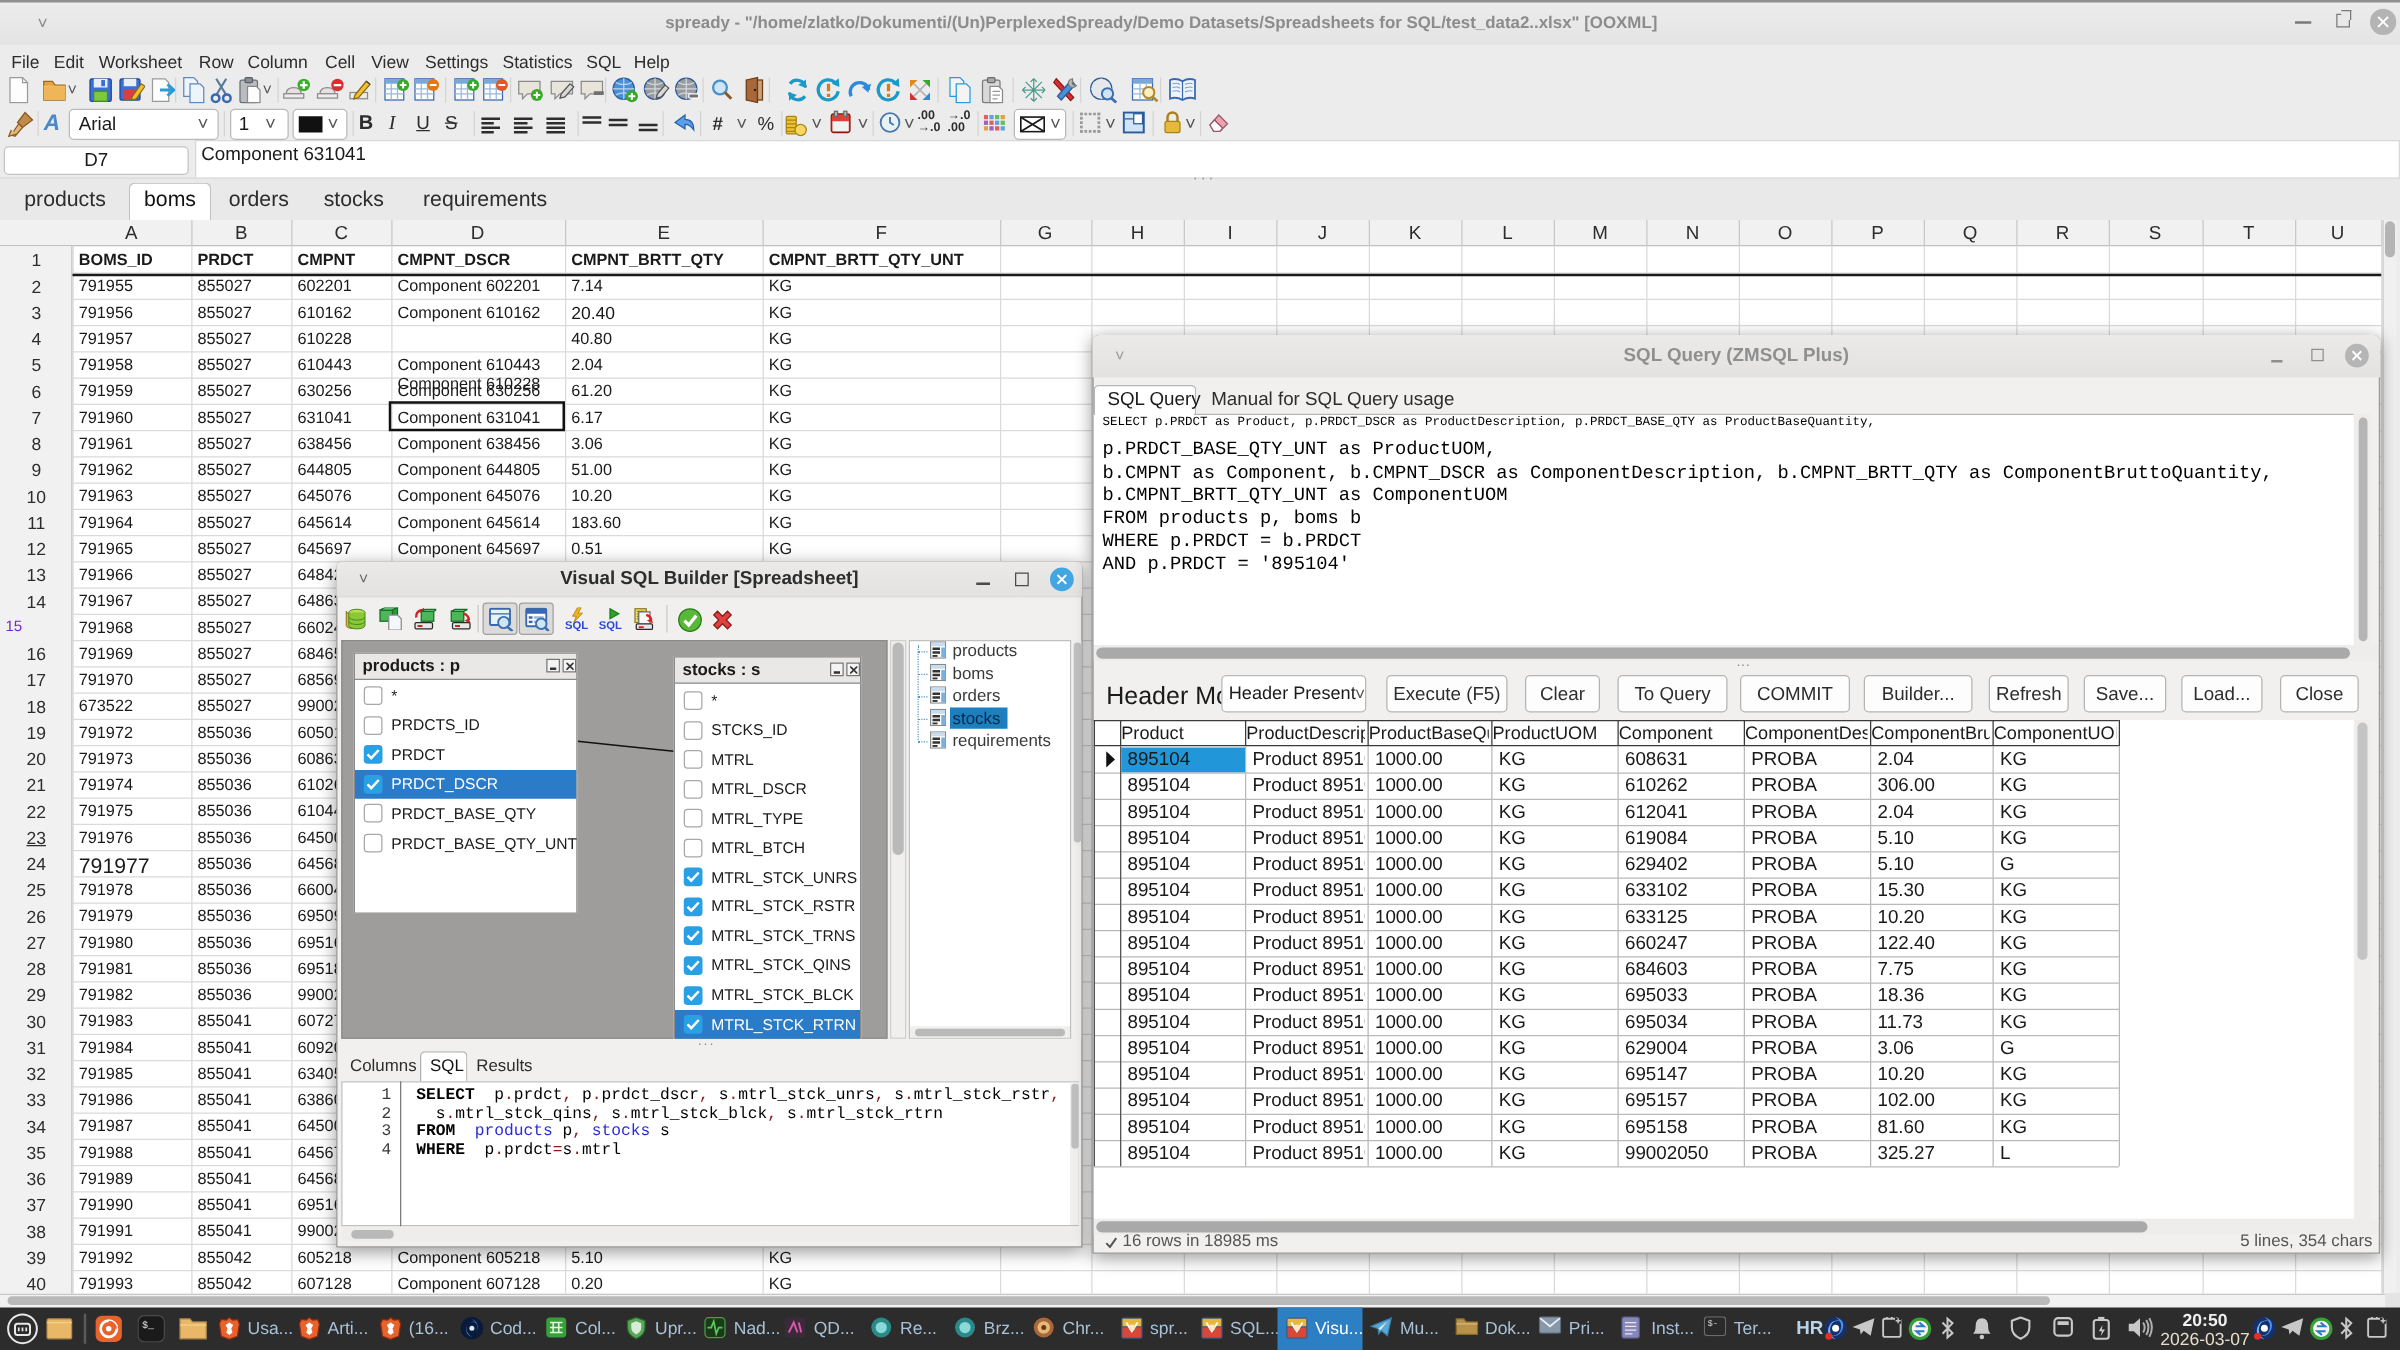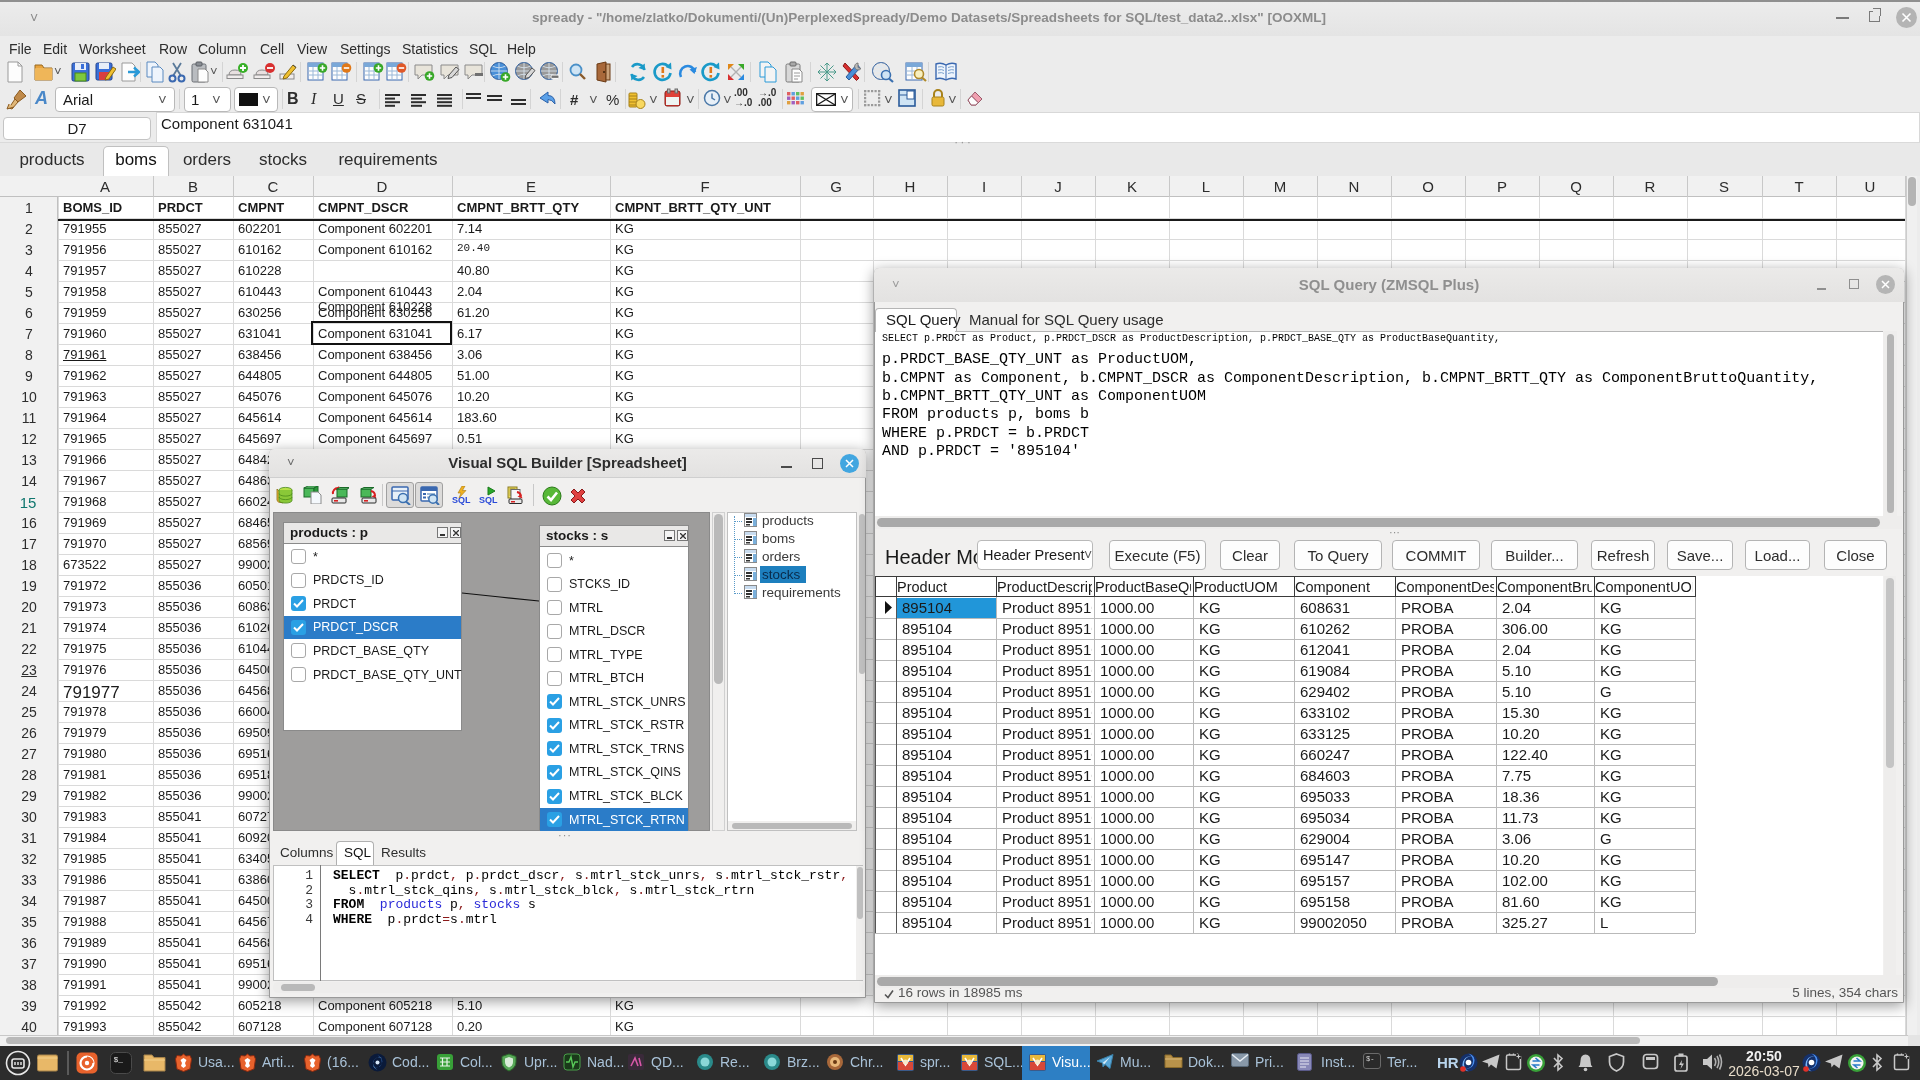--- a/index.html
+++ b/index.html
@@ -605,21 +605,21 @@
 <div class="tx" style="left:29px;top:284.0px;transform:translateX(-50%);font-size:14px;color:#2d2d2d;">5</div>
 <div class="tx" style="left:29px;top:305.0px;transform:translateX(-50%);font-size:14px;color:#2d2d2d;">6</div>
 <div class="tx" style="left:29px;top:326.0px;transform:translateX(-50%);font-size:14px;color:#2d2d2d;">7</div>
 <div class="tx" style="left:29px;top:347.0px;transform:translateX(-50%);font-size:14px;color:#2d2d2d;">8</div>
 <div class="tx" style="left:29px;top:368.0px;transform:translateX(-50%);font-size:14px;color:#2d2d2d;">9</div>
 <div class="tx" style="left:29px;top:389.0px;transform:translateX(-50%);font-size:14px;color:#2d2d2d;">10</div>
 <div class="tx" style="left:29px;top:410.0px;transform:translateX(-50%);font-size:14px;color:#2d2d2d;">11</div>
 <div class="tx" style="left:29px;top:431.0px;transform:translateX(-50%);font-size:14px;color:#2d2d2d;">12</div>
 <div class="tx" style="left:29px;top:452.0px;transform:translateX(-50%);font-size:14px;color:#2d2d2d;">13</div>
 <div class="tx" style="left:29px;top:473.0px;transform:translateX(-50%);font-size:14px;color:#2d2d2d;">14</div>
-<div class="tx" style="left:28px;top:494.0px;transform:translateX(-50%);font-size:15px;color:#0f766e;">15</div>
+<div class="tx" style="left:11px;top:494.0px;transform:translateX(-50%);font-size:12px;color:#6d28d9;">15</div>
 <div class="tx" style="left:29px;top:515.0px;transform:translateX(-50%);font-size:14px;color:#2d2d2d;">16</div>
 <div class="tx" style="left:29px;top:536.0px;transform:translateX(-50%);font-size:14px;color:#2d2d2d;">17</div>
 <div class="tx" style="left:29px;top:557.0px;transform:translateX(-50%);font-size:14px;color:#2d2d2d;">18</div>
 <div class="tx" style="left:29px;top:578.0px;transform:translateX(-50%);font-size:14px;color:#2d2d2d;">19</div>
 <div class="tx" style="left:29px;top:599.0px;transform:translateX(-50%);font-size:14px;color:#2d2d2d;">20</div>
 <div class="tx" style="left:29px;top:620.0px;transform:translateX(-50%);font-size:14px;color:#2d2d2d;">21</div>
 <div class="tx" style="left:29px;top:641.0px;transform:translateX(-50%);font-size:14px;color:#2d2d2d;">22</div>
 <div class="tx" style="left:29px;top:662.0px;transform:translateX(-50%);font-size:14px;color:#2d2d2d;text-decoration:underline;">23</div>
 <div class="tx" style="left:29px;top:683.0px;transform:translateX(-50%);font-size:14px;color:#2d2d2d;">24</div>
 <div class="tx" style="left:29px;top:704.0px;transform:translateX(-50%);font-size:14px;color:#2d2d2d;">25</div>
@@ -648,21 +648,21 @@
 <div class="tx" style="left:63px;top:221.0px;font-size:13px;color:#1a1a1a;">791955</div>
 <div class="tx" style="left:158px;top:221.0px;font-size:13px;color:#1a1a1a;">855027</div>
 <div class="tx" style="left:238px;top:221.0px;font-size:13px;color:#1a1a1a;">602201</div>
 <div class="tx" style="left:318px;top:221.0px;font-size:13px;color:#1a1a1a;">Component 602201</div>
 <div class="tx" style="left:457px;top:221.0px;font-size:13px;color:#1a1a1a;">7.14</div>
 <div class="tx" style="left:615px;top:221.0px;font-size:13px;color:#1a1a1a;">KG</div>
 <div class="tx" style="left:63px;top:242.0px;font-size:13px;color:#1a1a1a;">791956</div>
 <div class="tx" style="left:158px;top:242.0px;font-size:13px;color:#1a1a1a;">855027</div>
 <div class="tx" style="left:238px;top:242.0px;font-size:13px;color:#1a1a1a;">610162</div>
 <div class="tx" style="left:318px;top:242.0px;font-size:13px;color:#1a1a1a;">Component 610162</div>
-<div class="tx" style="left:457px;top:242.0px;font-size:11px;color:#1a1a1a;font-family:Liberation Mono, monospace;">20.40</div>
+<div class="tx" style="left:457px;top:242.0px;font-size:14px;color:#1a1a1a;">20.40</div>
 <div class="tx" style="left:615px;top:242.0px;font-size:13px;color:#1a1a1a;">KG</div>
 <div class="tx" style="left:63px;top:263.0px;font-size:13px;color:#1a1a1a;">791957</div>
 <div class="tx" style="left:158px;top:263.0px;font-size:13px;color:#1a1a1a;">855027</div>
 <div class="tx" style="left:238px;top:263.0px;font-size:13px;color:#1a1a1a;">610228</div>
 <div class="tx" style="left:318px;top:263.0px;font-size:13px;color:#1a1a1a;margin-top:36px;">Component 610228</div>
 <div class="tx" style="left:457px;top:263.0px;font-size:13px;color:#1a1a1a;">40.80</div>
 <div class="tx" style="left:615px;top:263.0px;font-size:13px;color:#1a1a1a;">KG</div>
 <div class="tx" style="left:63px;top:284.0px;font-size:13px;color:#1a1a1a;">791958</div>
 <div class="tx" style="left:158px;top:284.0px;font-size:13px;color:#1a1a1a;">855027</div>
 <div class="tx" style="left:238px;top:284.0px;font-size:13px;color:#1a1a1a;">610443</div>
@@ -674,21 +674,21 @@
 <div class="tx" style="left:238px;top:305.0px;font-size:13px;color:#1a1a1a;">630256</div>
 <div class="tx" style="left:318px;top:305.0px;font-size:13px;color:#1a1a1a;">Component 630256</div>
 <div class="tx" style="left:457px;top:305.0px;font-size:13px;color:#1a1a1a;">61.20</div>
 <div class="tx" style="left:615px;top:305.0px;font-size:13px;color:#1a1a1a;">KG</div>
 <div class="tx" style="left:63px;top:326.0px;font-size:13px;color:#1a1a1a;">791960</div>
 <div class="tx" style="left:158px;top:326.0px;font-size:13px;color:#1a1a1a;">855027</div>
 <div class="tx" style="left:238px;top:326.0px;font-size:13px;color:#1a1a1a;">631041</div>
 <div class="tx" style="left:318px;top:326.0px;font-size:13px;color:#1a1a1a;">Component 631041</div>
 <div class="tx" style="left:457px;top:326.0px;font-size:13px;color:#1a1a1a;">6.17</div>
 <div class="tx" style="left:615px;top:326.0px;font-size:13px;color:#1a1a1a;">KG</div>
-<div class="tx" style="left:63px;top:347.0px;font-size:13px;color:#1a1a1a;text-decoration:underline;">791961</div>
+<div class="tx" style="left:63px;top:347.0px;font-size:13px;color:#1a1a1a;">791961</div>
 <div class="tx" style="left:158px;top:347.0px;font-size:13px;color:#1a1a1a;">855027</div>
 <div class="tx" style="left:238px;top:347.0px;font-size:13px;color:#1a1a1a;">638456</div>
 <div class="tx" style="left:318px;top:347.0px;font-size:13px;color:#1a1a1a;">Component 638456</div>
 <div class="tx" style="left:457px;top:347.0px;font-size:13px;color:#1a1a1a;">3.06</div>
 <div class="tx" style="left:615px;top:347.0px;font-size:13px;color:#1a1a1a;">KG</div>
 <div class="tx" style="left:63px;top:368.0px;font-size:13px;color:#1a1a1a;">791962</div>
 <div class="tx" style="left:158px;top:368.0px;font-size:13px;color:#1a1a1a;">855027</div>
 <div class="tx" style="left:238px;top:368.0px;font-size:13px;color:#1a1a1a;">644805</div>
 <div class="tx" style="left:318px;top:368.0px;font-size:13px;color:#1a1a1a;">Component 644805</div>
 <div class="tx" style="left:457px;top:368.0px;font-size:13px;color:#1a1a1a;">51.00</div>

